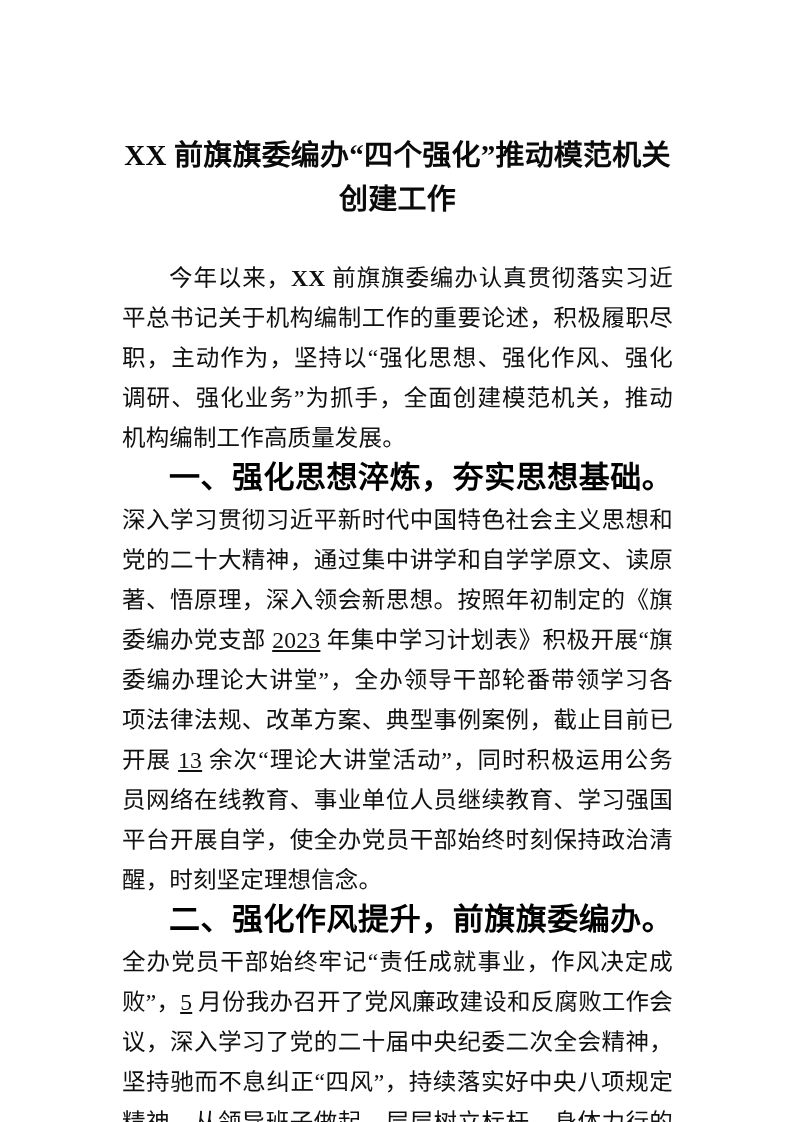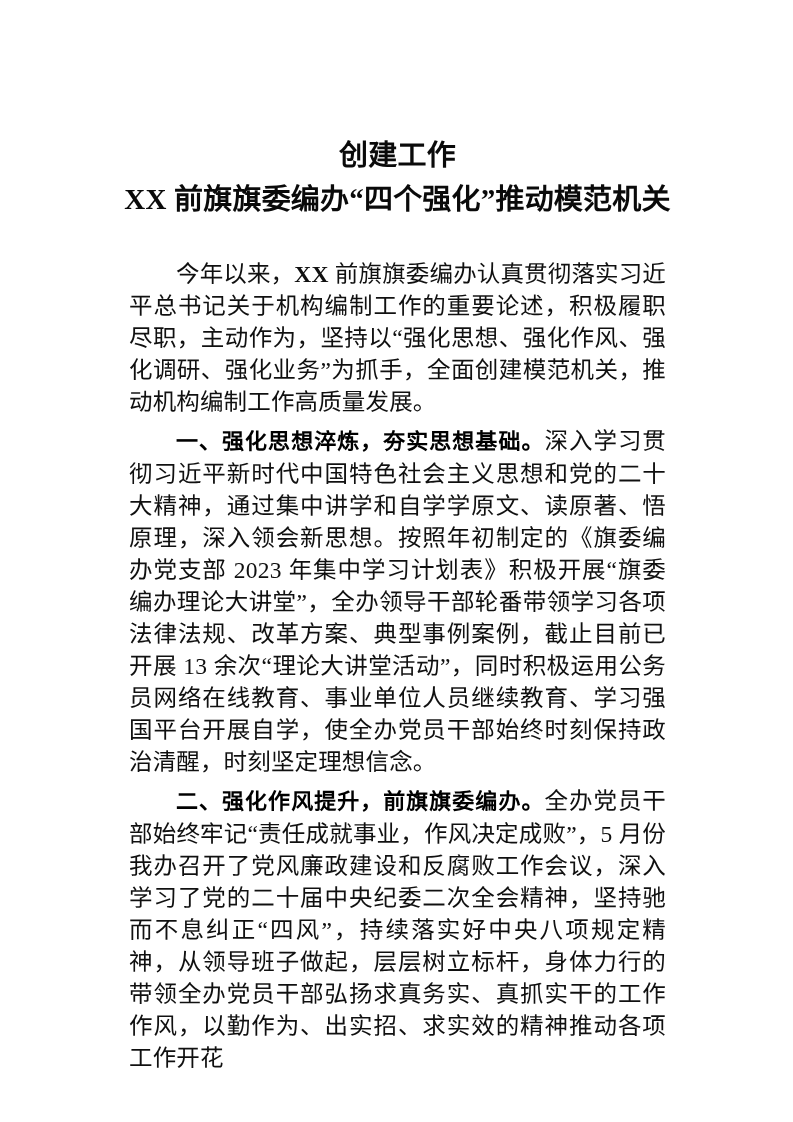--- a/index.html
+++ b/index.html
@@ -48,64 +48,65 @@
   .doc-title .title-line {
     display: block;
   }
 
   
   .body-block {
     margin-top: 37px;
   }
 
   p.para {
-    margin: 7px;
+    margin: 0;
     font-family: "Liberation Serif", "DejaVu Serif", serif;
     font-size: 23.5px;
-    line-height: 32px;
+    line-height: 40px;
     text-align: justify;
     text-justify: inter-ideograph;
     text-indent: 47px;
     color: #101010;
     letter-spacing: 0.15px;
     word-break: break-all;
   }
 
   p.para + p.para {
     margin-top: 0;
   }
 
   .lead {
     font-family: "Liberation Sans", "DejaVu Sans", sans-serif;
     font-weight: bold;
-    font-size: 22px;
+    font-size: 31px;
     letter-spacing: 0.2px;
     color: #000000;
   }
 
   .latin {
     font-family: "Liberation Serif", "DejaVu Serif", serif;
     font-weight: bold;
     letter-spacing: 0.3px;
   }
 
   .num {
     font-family: "Liberation Serif", "DejaVu Serif", serif;
     letter-spacing: 0.3px;
+    text-decoration: underline;
   }
 </style>
 </head>
 <body>
 
 <div class="page">
   <div class="content">
 
     <h1 class="doc-title">
+      <span class="title-line">XX 前旗旗委编办“四个强化”推动模范机关</span>
       <span class="title-line">创建工作</span>
-      <span class="title-line">XX 前旗旗委编办“四个强化”推动模范机关</span>
     </h1>
 
     <div class="body-block">
 
       <p class="para">今年以来，<span class="latin">XX</span> 前旗旗委编办认真贯彻落实习近平总书记关于机构编制工作的重要论述，积极履职尽职，主动作为，坚持以“强化思想、强化作风、强化调研、强化业务”为抓手，全面创建模范机关，推动机构编制工作高质量发展。</p>
 
       <p class="para"><span class="lead">一、强化思想淬炼，夯实思想基础。</span>深入学习贯彻习近平新时代中国特色社会主义思想和党的二十大精神，通过集中讲学和自学学原文、读原著、悟原理，深入领会新思想。按照年初制定的《旗委编办党支部 <span class="num">2023</span> 年集中学习计划表》积极开展“旗委编办理论大讲堂”，全办领导干部轮番带领学习各项法律法规、改革方案、典型事例案例，截止目前已开展 <span class="num">13</span> 余次“理论大讲堂活动”，同时积极运用公务员网络在线教育、事业单位人员继续教育、学习强国平台开展自学，使全办党员干部始终时刻保持政治清醒，时刻坚定理想信念。</p>
 
       <p class="para"><span class="lead">二、强化作风提升，前旗旗委编办。</span>全办党员干部始终牢记“责任成就事业，作风决定成败”，<span class="num">5</span> 月份我办召开了党风廉政建设和反腐败工作会议，深入学习了党的二十届中央纪委二次全会精神，坚持驰而不息纠正“四风”，持续落实好中央八项规定精神，从领导班子做起，层层树立标杆，身体力行的带领全办党员干部弘扬求真务实、真抓实干的工作作风，以勤作为、出实招、求实效的精神推动各项工作开花</p>
 

